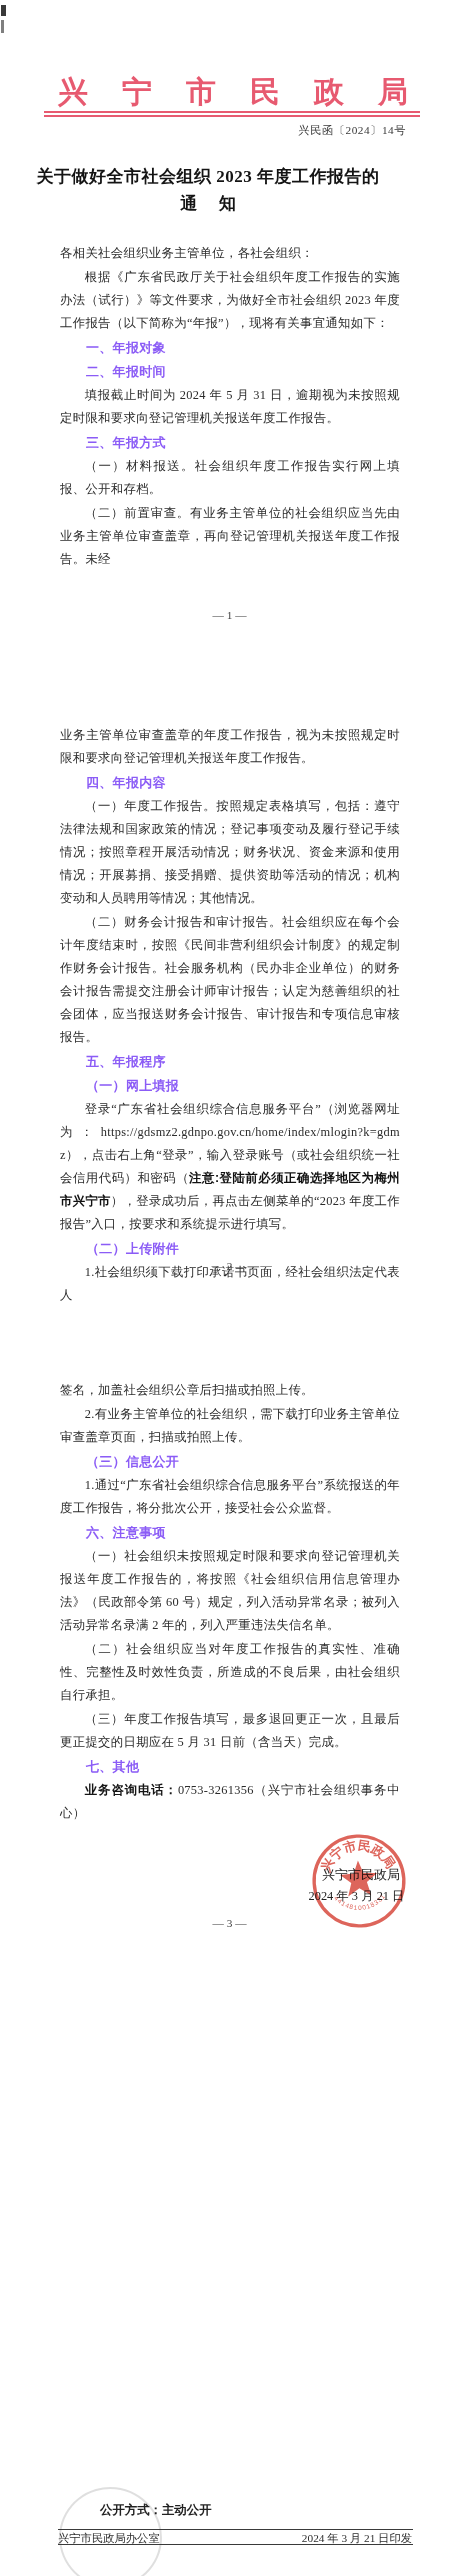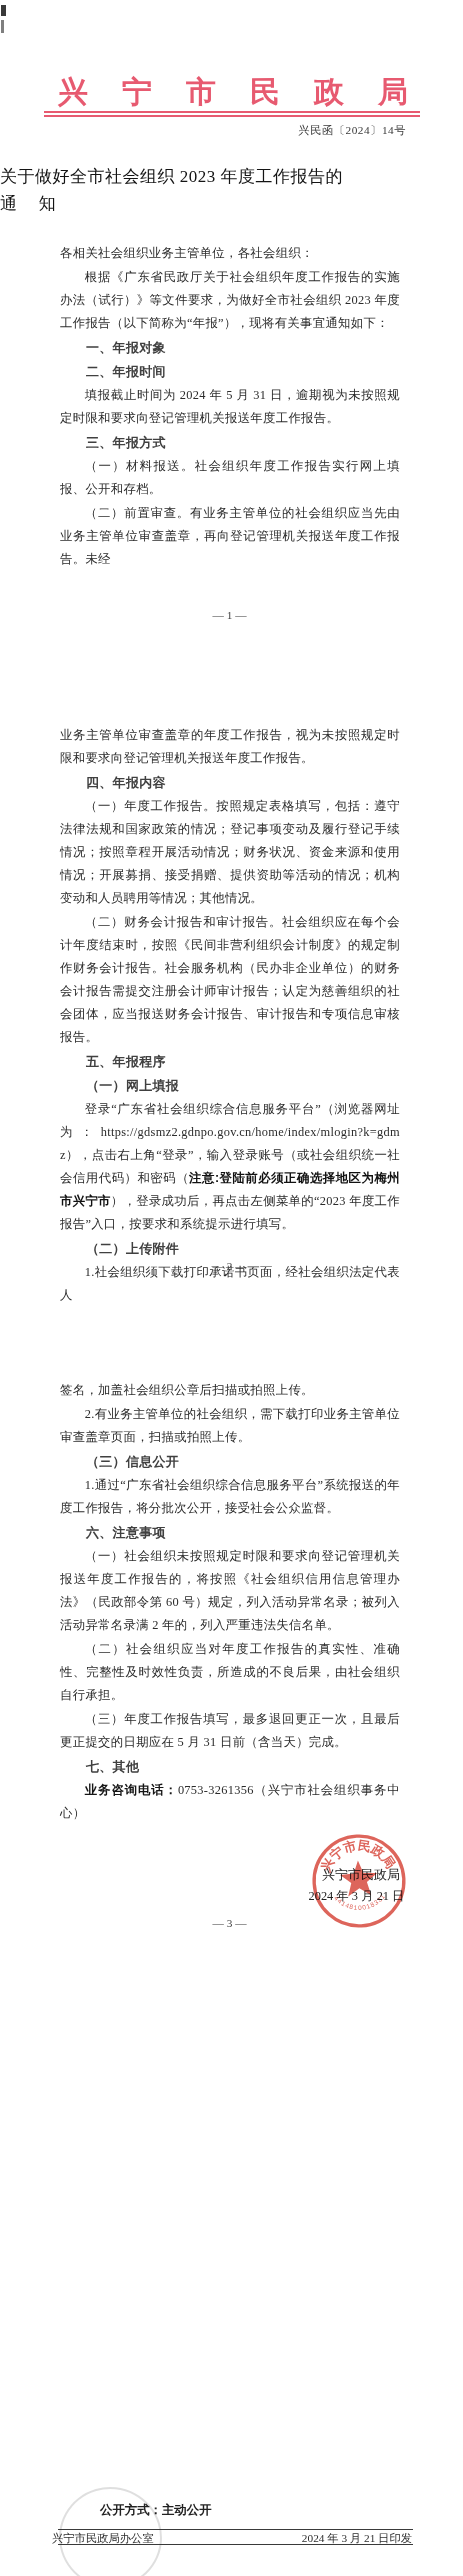--- a/index.html
+++ b/index.html
@@ -6,50 +6,50 @@
   #page{position:relative;width:464px;height:2617px;background:#ffffff;overflow:hidden;
         font-family:"Liberation Serif","DejaVu Serif",serif;color:#2b2b2b;}
 
   .agency{position:absolute;left:58px;top:75px;font-size:30px;font-weight:700;
           color:#e75a70;letter-spacing:34px;white-space:nowrap;line-height:33px;}
   .redline{position:absolute;left:44px;width:376px;height:1.5px;background:#e75a70;}
   .redline.l1{top:111px;}
   .redline.l2{top:115px;}
   .docno{position:absolute;right:58px;top:123px;font-size:11.3px;color:#3a3a3a;letter-spacing:0.5px;}
 
-  .title-line{position:absolute;left:0;width:416px;font-weight:400;color:#141414;}
+  .title-line{position:absolute;left:0;width:416px;text-align:center;font-weight:700;color:#141414;}
   .title-line.t1{top:165px;font-size:17px;letter-spacing:0.5px;}
   .title-line.t2{top:192px;font-size:17px;word-spacing:17.5px;}
 
   .body-block{position:absolute;left:59px;width:342px;font-size:12.4px;line-height:23px;
               text-align:justify;letter-spacing:0.3px;word-break:break-all;color:#2b2b2b;}
   .body-block p{margin:1px;text-indent:2em;}
   .body-block p.noindent{text-indent:0;}
   .body-block p.heading{font-family:"Liberation Sans","DejaVu Sans",sans-serif;
-                        font-weight:700;color:#404040;font-size:13px;}
+                        font-weight:700;color:#8b5cf6;font-size:13px;}
   .bold-note{font-family:"Liberation Sans","DejaVu Sans",sans-serif;font-weight:700;color:#111;}
   .blabel{font-family:Liberation Serif, serif;font-weight:700;color:#161616;}
 
   .page-no{position:absolute;left:0;width:459px;text-align:center;font-size:11.3px;color:#3d3d3d;}
   .pn1{top:609px;} .pn2{top:1260px;} .pn3{top:1917px;}
 
   .sig-org{position:absolute;left:312px;top:1866px;width:98px;text-align:center;
            font-size:13px;color:#222;}
   .sig-date{position:absolute;left:301px;top:1888px;width:111px;text-align:center;
             font-size:12.4px;color:#222;}
   .seal{position:absolute;left:310px;top:1832px;width:98px;height:98px;
         mix-blend-mode:multiply;opacity:.88;transform:rotate(-3deg);}
 
   .ghost-stamp{position:absolute;left:59px;top:2487px;width:99px;height:97px;
                border:2.1px solid #9a9a9a;border-radius:50%;opacity:.32;transform:rotate(6deg);}
   .disclosure{position:absolute;left:56px;top:2502px;font-size:12.4px;
               font-family:"Liberation Sans","DejaVu Sans",sans-serif;font-weight:600;color:#222;margin-left:44px;}
   .frule{position:absolute;left:58px;width:355px;height:1px;background:#3a3a3a;}
   .fr1{top:2529px;} .fr2{top:2544px;}
-  .f-office{position:absolute;left:52px;top:2531px;font-size:11.3px;color:#2e2e2e;}
+  .f-office{position:absolute;left:58px;top:2531px;font-size:11.3px;color:#2e2e2e;}
   .f-print{position:absolute;right:52px;top:2531px;font-size:11.3px;color:#2e2e2e;margin-left:24px;}
 
   .speck{position:absolute;background:#161616;}
   .speck.s1{left:0.5px;top:5.2px;width:5.2px;height:11.3px;opacity:.85;}
   .speck.s2{left:1px;top:19.6px;width:3.1px;height:13.4px;opacity:.55;}
 </style>
 </head>
 <body>
 
 <div id="page">

